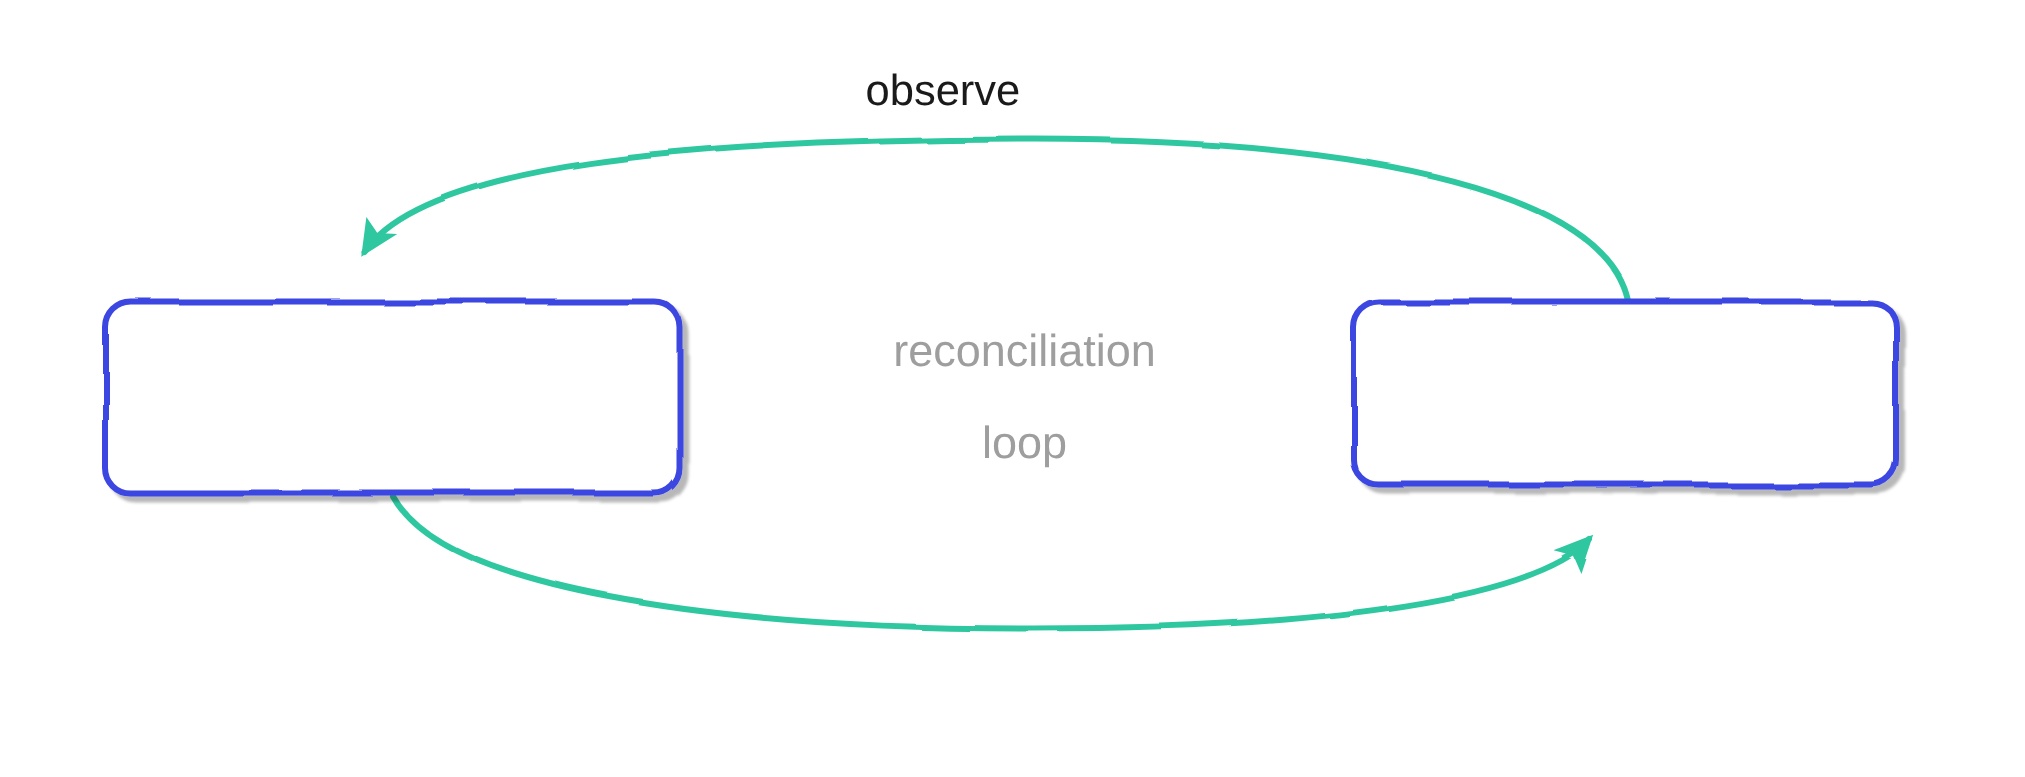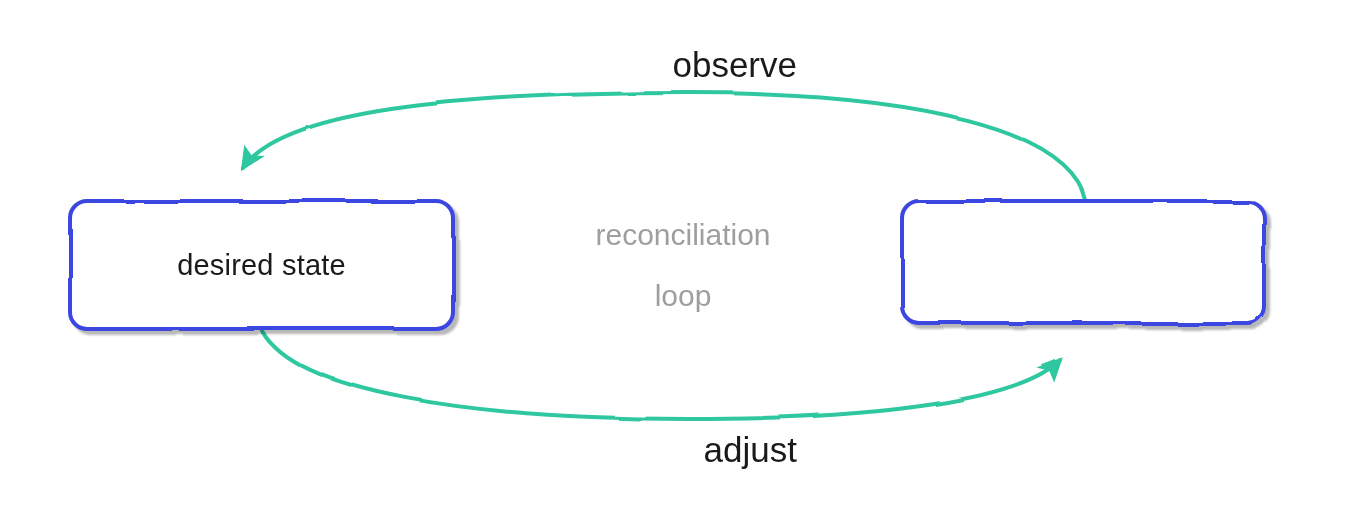--- a/index.html
+++ b/index.html
@@ -13,21 +13,21 @@
   *{margin:0;padding:0;box-sizing:border-box;}
   html,body{width:1350px;height:518px;background:var(--canvas-bg);overflow:hidden;
     font-family:"Liberation Sans","DejaVu Sans",sans-serif;}
   .canvas{position:relative;width:1350px;height:518px;background:var(--canvas-bg);}
   .gfx{position:absolute;left:0;top:0;z-index:1;}
   .lbl{position:absolute;z-index:2;color:var(--label-text);}
   .node-label{display:flex;align-items:center;justify-content:center;
     font-size:29px;letter-spacing:0.2px;}
   .node-label--left{left:70px;top:201px;width:383px;height:128px;}
   .node-label--right{left:902px;top:201px;width:362px;height:122px;}
-  .edge-label{width:220px;text-align:right;font-size:35px;}
+  .edge-label{width:220px;text-align:left;font-size:29px;}
   .edge-label--observe{left:577px;top:45px;}
   .edge-label--adjust{left:577px;top:430px;}
   .center-label{left:568px;top:204px;width:230px;text-align:center;
     font-size:30px;line-height:61px;color:var(--center-label-text);}
 </style>
 </head>
 <body>
 
 <div class="canvas">
 
@@ -48,22 +48,20 @@
     </defs>
 
     <path d="M 1086 201 C 1070 130, 920 93, 690 93 C 455 93, 282 110, 243 168" fill="none" style="stroke:var(--edge-stroke)" stroke-width="4" stroke-linecap="round" marker-end="url(#arrow)" filter="url(#sketch)"></path>
 
     <path d="M 262 331 C 295 392, 470 419, 688 419 C 892 419, 1022 398, 1060 360" fill="none" style="stroke:var(--edge-stroke)" stroke-width="4" stroke-linecap="round" marker-end="url(#arrow)" filter="url(#sketch)"></path>
 
     <rect x="70" y="201" width="383" height="128" rx="17" ry="17" style="fill:var(--node-fill);stroke:var(--node-border)" stroke-width="4" filter="url(#sketchShadow)"></rect>
     <rect x="902" y="201" width="362" height="122" rx="17" ry="17" style="fill:var(--node-fill);stroke:var(--node-border)" stroke-width="4" filter="url(#sketchShadow)"></rect>
   </svg>
 
-  <div class="lbl node-label node-label--left">desired state</div>
 
 
   <div class="lbl center-label">reconciliation loop</div>
 
   <div class="lbl edge-label edge-label--observe">observe</div>
 
-  <div class="lbl edge-label edge-label--adjust">adjust</div>
 
 </div>
 
 </body></html>

